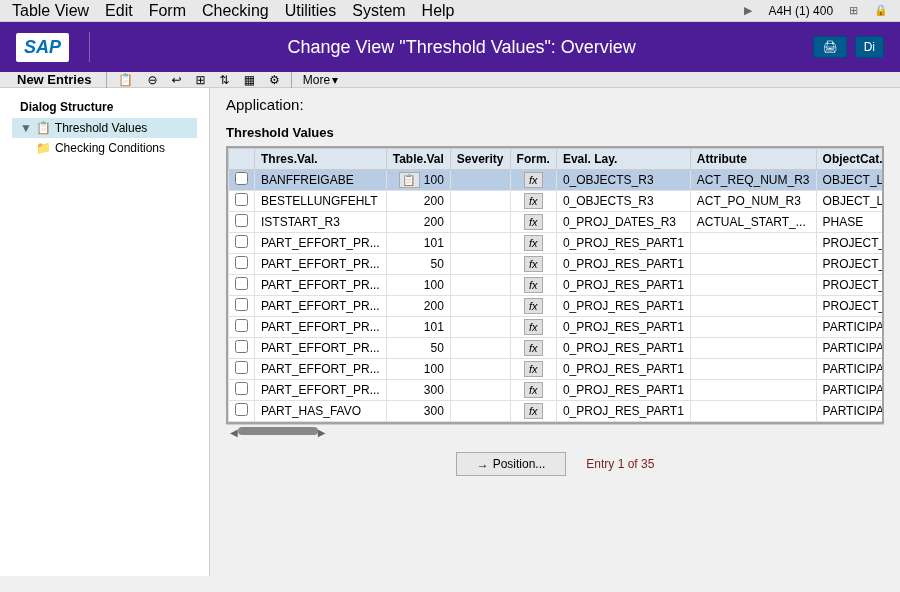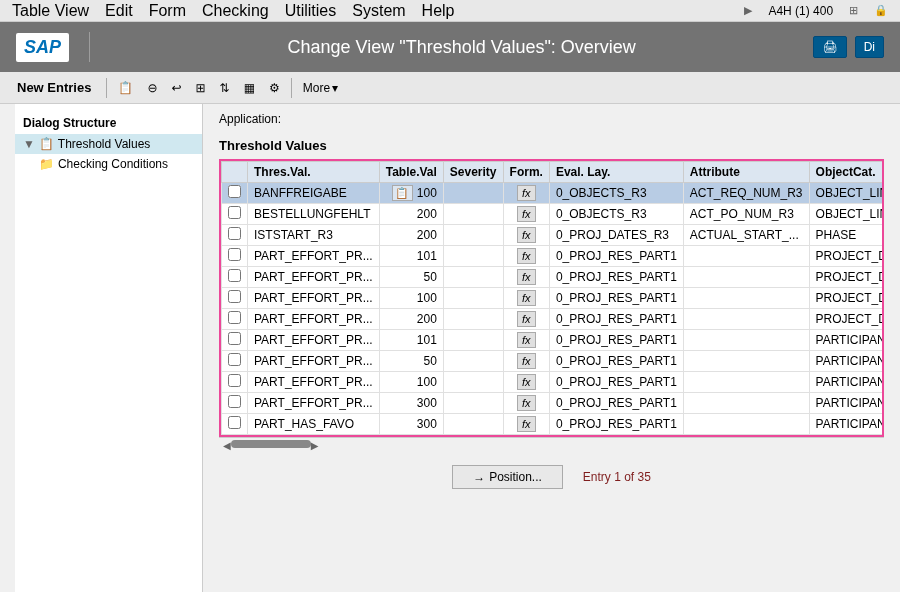--- a/index.html
+++ b/index.html
@@ -18,21 +18,21 @@
       padding: 2px 8px;
       cursor: pointer;
       font-size: 16px;
       color: #000;
     }
     .menu-bar .separator { flex: 1; }
     .menu-bar .right-info { font-size: 12px; color: #000; padding-right: 8px; }
 
     
     .sap-header {
-      background: #737373;
+      background: #4c1d95;
       height: 50px;
       display: flex;
       align-items: center;
       padding: 0 16px;
       position: relative;
     }
     .sap-logo {
       background: white;
       color: #0070b8;
       font-weight: bold;
@@ -63,21 +63,21 @@
       font-size: 12px;
       border-radius: 2px;
     }
 
     
     .toolbar {
       background: #e8e8e8;
       border-bottom: 1px solid #ccc;
       display: flex;
       align-items: center;
-      height: 32px;
+      height: 16px;
       padding: 0 8px;
       gap: 4px;
     }
     .toolbar-btn {
       background: none;
       border: 1px solid transparent;
       padding: 2px 4px;
       cursor: pointer;
       font-size: 12px;
       color: #000;
@@ -99,25 +99,24 @@
     }
 
     
     .main-content {
       display: flex;
       height: calc(592px - 22px - 50px - 32px);
     }
 
     
     .sidebar {
-      width: 188px;
+      width: 210px;
       background: #fff;
       border-right: 1px solid #ccc;
-      padding: 8px 0;
-      margin-left: 15px;
+      padding: 8px 12px;
     }
     .sidebar-title {
       font-size: 12px;
       font-weight: bold;
       padding: 4px 8px;
       color: #000;
     }
     .sidebar-item {
       display: flex;
       align-items: center;
@@ -137,42 +136,42 @@
     }
 
     
     .app-row {
       display: flex;
       align-items: center;
       margin-bottom: 12px;
       gap: 8px;
     }
     .app-label {
-      font-size: 12px;
+      font-size: 15px;
       color: #000;
     }
     .app-value {
       background: white;
       border: 1px solid #aaa;
       padding: 2px 8px;
       font-size: 12px;
       min-width: 120px;
     }
 
     
     .section-title {
       font-size: 13px;
       font-weight: bold;
       color: #000;
       margin-bottom: 6px;
     }
 
     
     .table-container {
-      border: 2px solid #ec4899;
+      border: 2px solid #a3a3a3;
       background: white;
       overflow: auto;
       max-height: 330px;
     }
     table {
       border-collapse: collapse;
       width: 100%;
       font-size: 12px;
     }
     thead tr {

